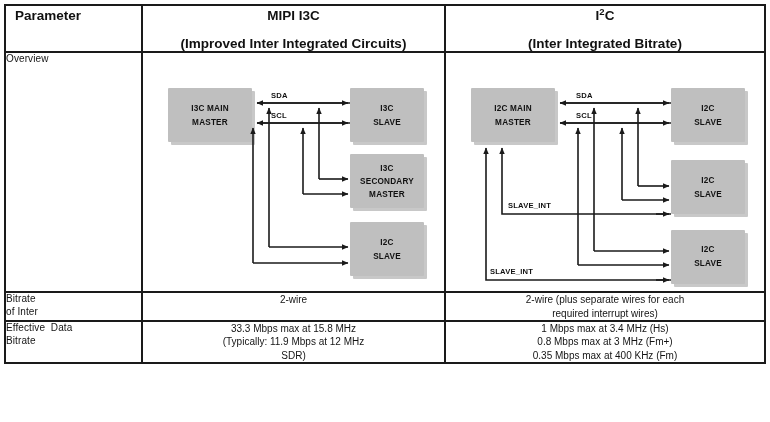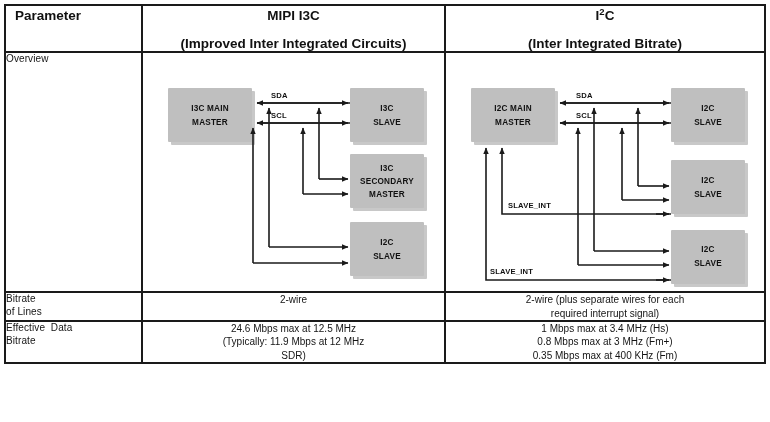--- a/index.html
+++ b/index.html
@@ -297,38 +297,38 @@
               <path class="wire" d="M210,227 L223,227" marker-end="url(#ar2)"></path>
             </g>
           </svg>
         </div>
       </td>
     </tr>
 
     <tr>
       <td class="label-cell">
         <span>Bitrate</span>
-        <span>of Lines</span>
+        <span>of Inter</span>
       </td>
       <td class="val-cell">
         <span>2-wire</span>
       </td>
       <td class="val-cell">
         <span>2-wire (plus separate wires for each</span>
-        <span>required interrupt signal)</span>
+        <span>required interrupt wires)</span>
       </td>
     </tr>
 
     <tr>
       <td class="label-cell">
         <span>Effective  Data</span>
         <span>Bitrate</span>
       </td>
       <td class="val-cell">
-        <span>24.6 Mbps max at 12.5 MHz</span>
+        <span>33.3 Mbps max at 15.8 MHz</span>
         <span>(Typically: 11.9 Mbps at 12 MHz</span>
         <span>SDR)</span>
       </td>
       <td class="val-cell">
         <span>1 Mbps max at 3.4 MHz (Hs)</span>
         <span>0.8 Mbps max at 3 MHz (Fm+)</span>
         <span>0.35 Mbps max at 400 KHz (Fm)</span>
       </td>
     </tr>
 

